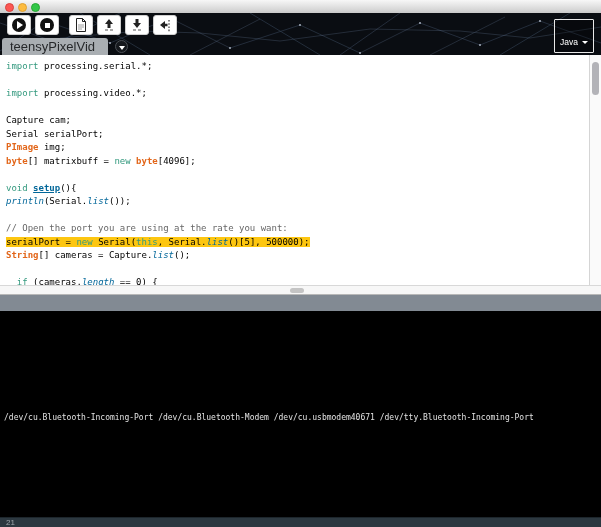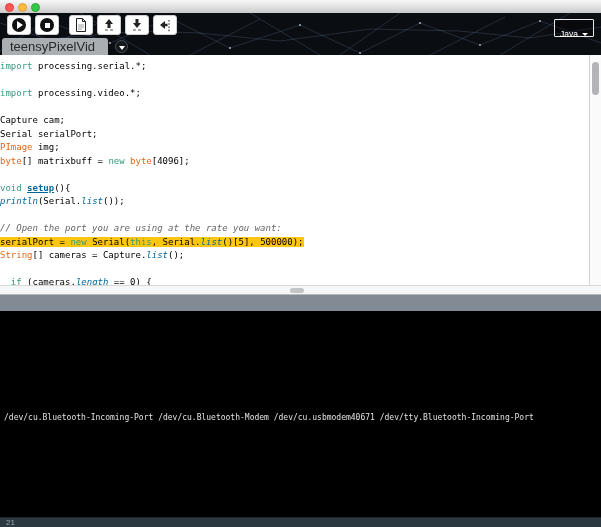--- a/index.html
+++ b/index.html
@@ -20,43 +20,43 @@
     vertical-align:-2px;margin-right:4px;border-radius:1px;}
 
   
   .toolbar{position:absolute;left:0;top:13px;width:601px;height:42px;background:#0a0d12;overflow:hidden;}
   .toolbar svg.texture{position:absolute;left:0;top:0;}
   .tbtn{position:absolute;top:2px;width:24px;height:20px;background:#fff;border-radius:3px;
     border:1px solid #d0d0d0;box-sizing:border-box;display:flex;align-items:center;justify-content:center;padding:0;cursor:pointer;}
   .circ{width:14px;height:14px;border-radius:50%;background:#111;display:flex;align-items:center;justify-content:center;}
   .tri{width:0;height:0;border-left:6px solid #fff;border-top:4px solid transparent;border-bottom:4px solid transparent;margin-left:2px;}
   .sq{width:5px;height:5px;background:#fff;}
-  .mode-btn{position:absolute;right:7px;top:6px;height:13px;padding:8px 5px;background:rgba(0,0,0,.25);
+  .mode-btn{position:absolute;right:7px;top:6px;height:13px;padding:16px 5px;background:rgba(0,0,0,.25);
     border:1px solid #e8e8e8;color:#fff;font-size:8.5px;line-height:12px;border-radius:1px;cursor:pointer;}
   .mode-btn .caret{display:inline-block;margin-left:4px;width:0;height:0;border-top:3px solid #fff;
     border-left:3px solid transparent;border-right:3px solid transparent;vertical-align:1px;}
   .tab{position:absolute;left:2px;top:25px;height:33px;padding:0 10px 16px 8px;background:#a9aeb2;
     border-radius:3px 3px 0 0;font-size:13px;color:#26282a;line-height:17px;min-width:88px;cursor:pointer;}
   .tabmenu{position:absolute;left:115px;top:27px;width:13px;height:13px;border-radius:50%;
     background:#15181d;border:1px solid #4a4f55;box-sizing:border-box;cursor:pointer;}
   .tabmenu .caret{position:absolute;left:3px;top:5px;width:0;height:0;border-top:4px solid #fff;
     border-left:3px solid transparent;border-right:3px solid transparent;}
 
   
   .editor{position:absolute;left:0;top:55px;width:601px;height:230px;background:#fff;overflow:hidden;}
-  .code{position:absolute;left:0;top:5px;width:588px;padding-left:0;
+  .code{position:absolute;left:0;top:5px;width:588px;padding-left:6px;
     font-family:"DejaVu Sans Mono","Liberation Mono",monospace;font-size:9px;line-height:13.5px;
     white-space:pre;cursor:text;}
   .code-line{height:13.5px;}
   .tp{color:var(--c-p,#000);}
   .tk{color:var(--c-k,#33997e);}
   .tf{color:var(--c-f,#006699);font-style:italic;}
   .tb{color:var(--c-f,#006699);font-weight:bold;text-decoration:underline;}
-  .tt{color:var(--c-t,#e2661a);}
-  .tc{color:var(--c-c,#666666);font-style:italic;}
+  .tt{color:var(--c-t,#e2661a);font-weight:bold;}
+  .tc{color:var(--c-c,#666666);}
   .hl{background:var(--c-sel,#fdc610);}
   .vscroll{position:absolute;right:0;top:0;width:12px;height:230px;background:#fafafa;border-left:1px solid #d5d5d5;box-sizing:border-box;}
   .vthumb{position:absolute;left:2px;top:7px;width:7px;height:33px;background:#b3b3b8;border-radius:4px;cursor:pointer;}
 
   
   .hscroll{position:absolute;left:0;top:285px;width:601px;height:10px;background:#f7f7f7;
     border-top:1px solid #d8d8d8;border-bottom:1px solid #b8b8b8;box-sizing:border-box;}
   .hthumb{position:absolute;left:290px;top:2px;width:14px;height:5px;background:#c4c4c4;border-radius:3px;cursor:pointer;}
 
   

